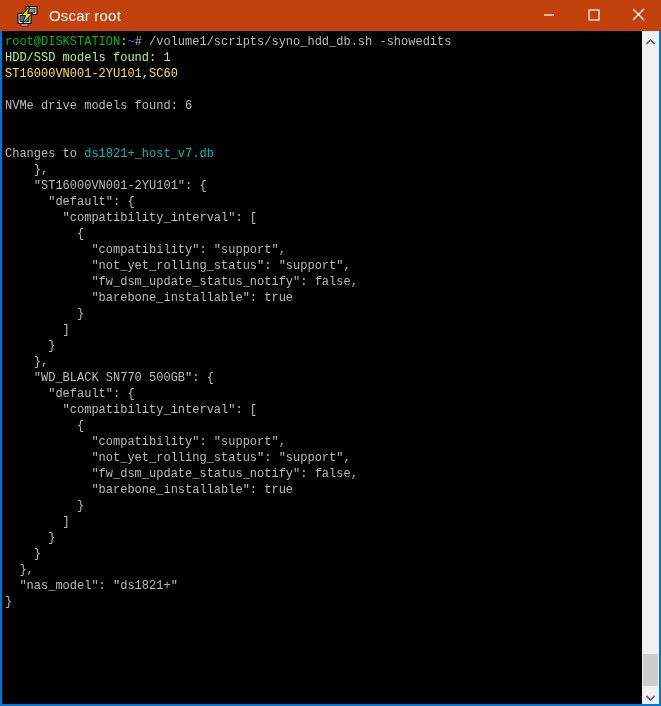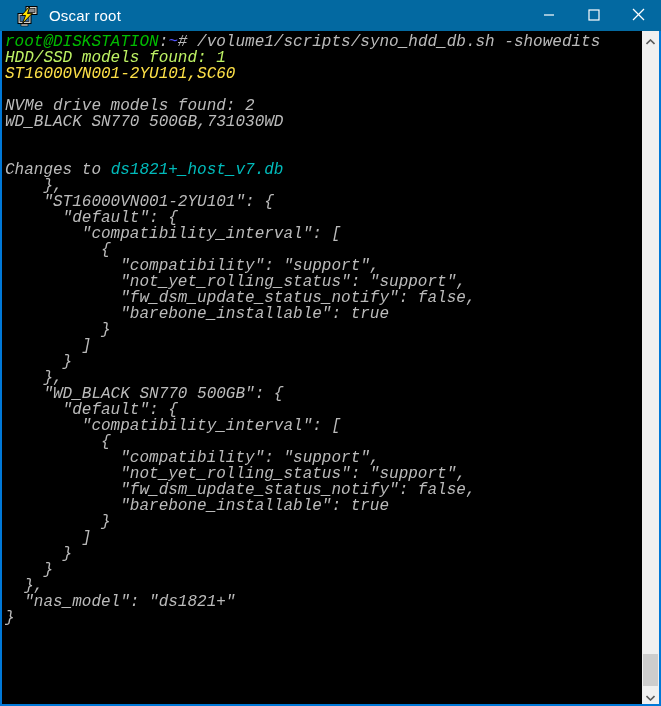--- a/index.html
+++ b/index.html
@@ -12,21 +12,21 @@
     height: 706px;
     background: #0078d7;
     overflow: hidden;
   }
 
   
   .titlebar {
     position: absolute;
     top: 0; left: 0; right: 0;
     height: 31px;
-    background: #0369a1;
+    background: #c2410c;
     display: flex;
     align-items: center;
   }
   .titlebar .app-icon {
     width: 22px; height: 22px;
     margin-left: 17px;
     flex: 0 0 auto;
   }
   .titlebar .title-text {
     color: #ffffff;
@@ -52,23 +52,22 @@
   .terminal {
     position: absolute;
     top: 31px; left: 2px; right: 2px; bottom: 2px;
     background: #000000;
   }
   .term-text {
     position: absolute;
     top: 3px; left: 3px; right: 18px; bottom: 0;
     overflow: hidden;
     font-family: "Liberation Mono", "DejaVu Sans Mono", monospace;
-    font-size: 16px;
+    font-size: 12px;
     color: #bbbbbb;
-    font-style: italic;
   }
   .term-line {
     height: 16px;
     line-height: 16px;
     white-space: pre;
   }
 
   
   .scrollbar {
     position: absolute;
@@ -141,22 +140,21 @@
       </div>
     </div>
   </div>
 
   <div class="terminal">
     <div class="term-text">
         <div class="term-line"><span style="color: rgb(0, 187, 0);">root@DISKSTATION</span><span style="color: rgb(187, 187, 187);">:</span><span style="color: rgb(85, 85, 255);">~</span><span style="color: rgb(187, 187, 187);"># /volume1/scripts/syno_hdd_db.sh -showedits</span></div>
         <div class="term-line"><span style="color: #bef264;">HDD/SSD models found: 1</span></div>
         <div class="term-line"><span style="color: #fde047;">ST16000VN001-2YU101,SC60</span></div>
         <div class="term-line"></div>
-        <div class="term-line"><span style="color: rgb(187, 187, 187);">NVMe drive models found: 2</span></div>
-        <div class="term-line"><span style="color: rgb(187, 187, 187);">WD_BLACK SN770 500GB,731030WD</span></div>
+        <div class="term-line"><span style="color: rgb(187, 187, 187);">NVMe drive models found: 6</span></div>
         <div class="term-line"></div>
         <div class="term-line"></div>
         <div class="term-line"><span style="color: rgb(187, 187, 187);">Changes to </span><span style="color: rgb(0, 187, 187);">ds1821+_host_v7.db</span></div>
         <div class="term-line"><span style="color: rgb(187, 187, 187);">    },</span></div>
         <div class="term-line"><span style="color: rgb(187, 187, 187);">    "ST16000VN001-2YU101": {</span></div>
         <div class="term-line"><span style="color: rgb(187, 187, 187);">      "default": {</span></div>
         <div class="term-line"><span style="color: rgb(187, 187, 187);">        "compatibility_interval": [</span></div>
         <div class="term-line"><span style="color: rgb(187, 187, 187);">          {</span></div>
         <div class="term-line"><span style="color: rgb(187, 187, 187);">            "compatibility": "support",</span></div>
         <div class="term-line"><span style="color: rgb(187, 187, 187);">            "not_yet_rolling_status": "support",</span></div>

